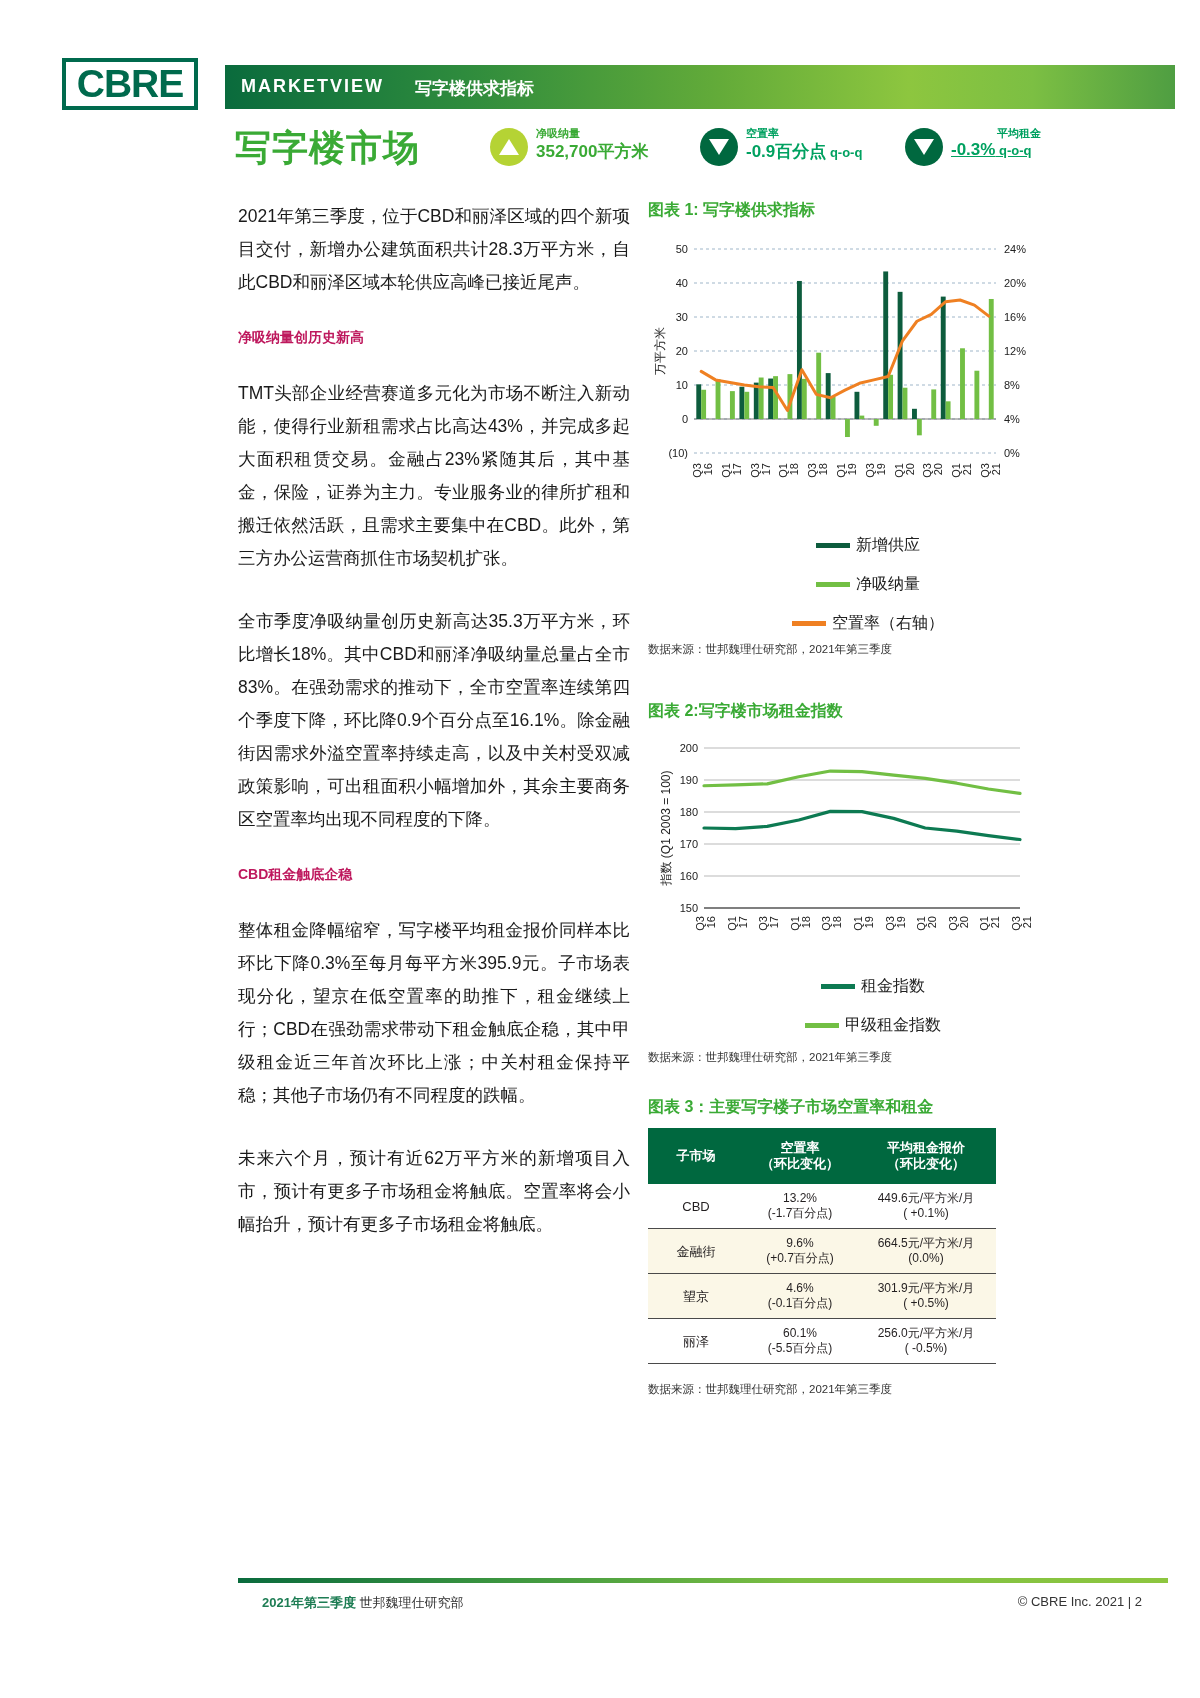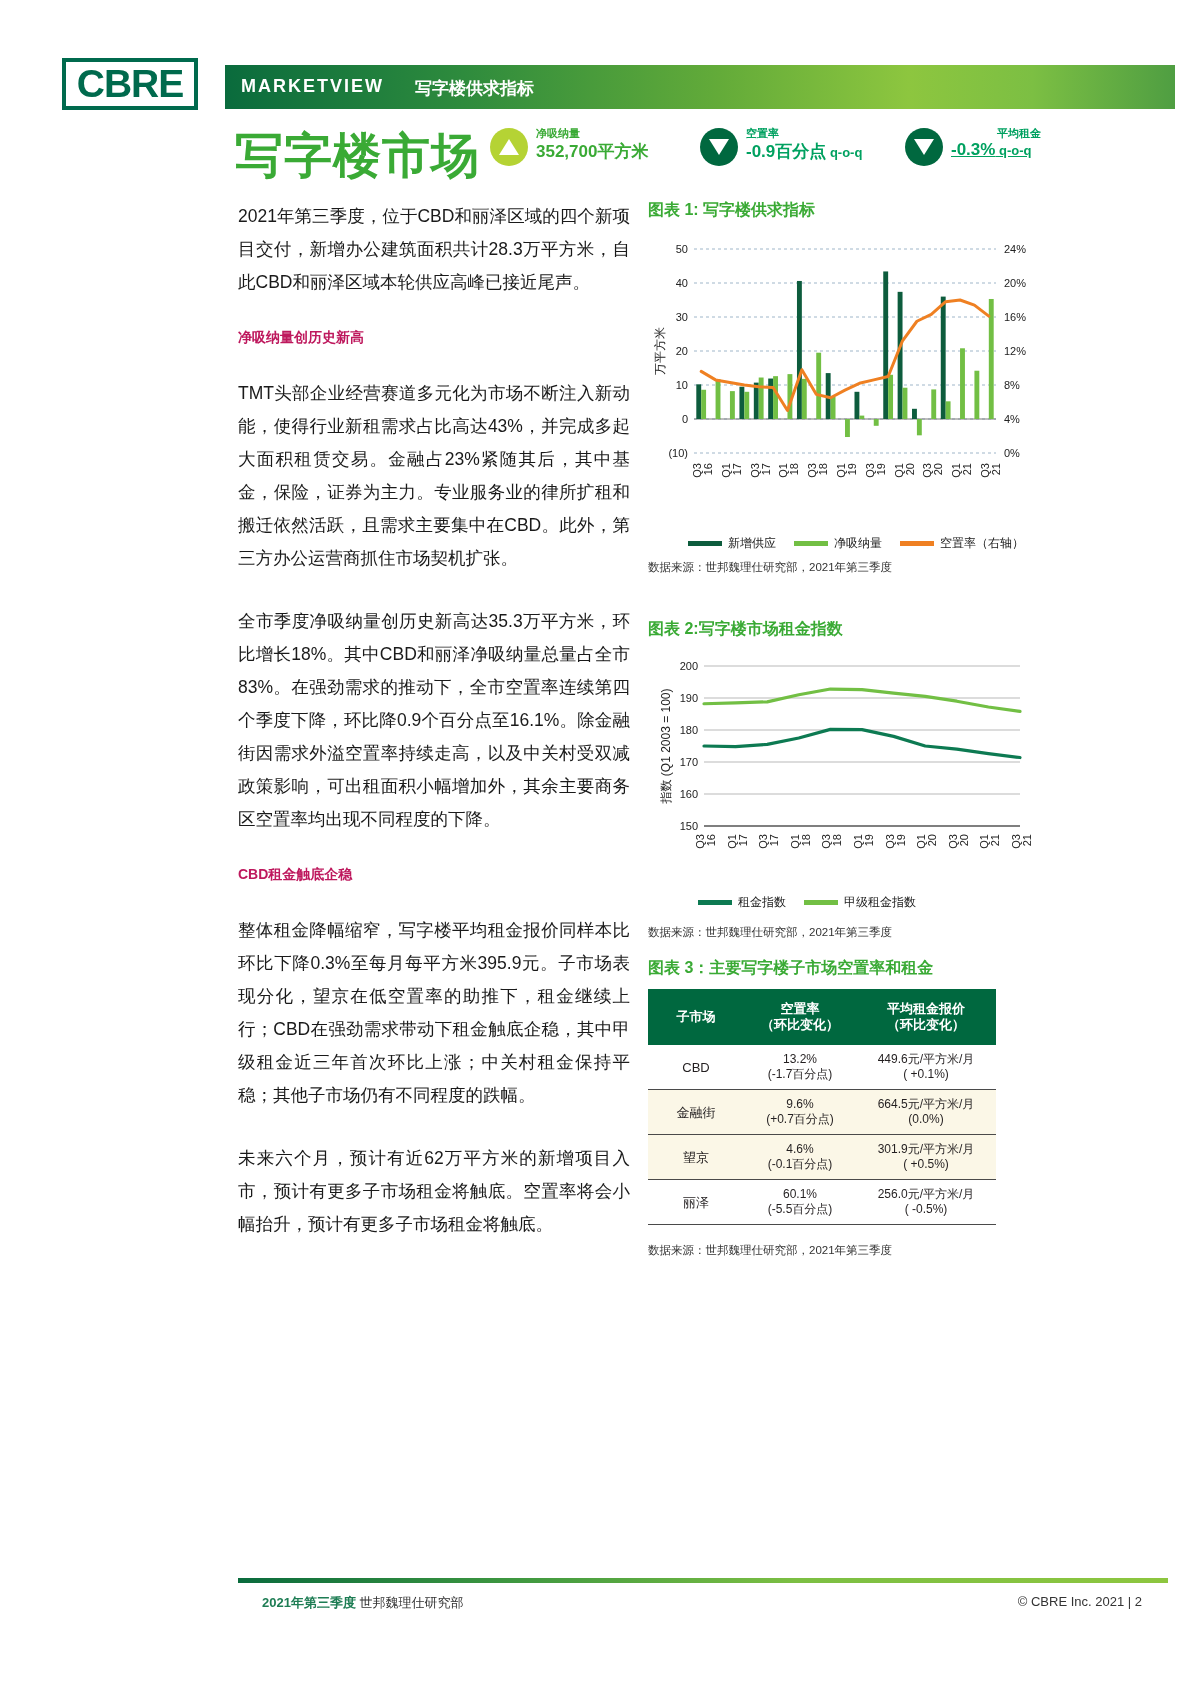--- a/index.html
+++ b/index.html
@@ -34,21 +34,21 @@
     color:#ffffff; font-size:18px; font-weight:bold; letter-spacing:2px;
   }
   .green-bar .sub{
     position:absolute; left:190px; top:12px;
     color:#ffffff; font-size:17px; font-weight:bold;
   }
   
   .title-row{ position:absolute; left:0; top:118px; width:1200px; height:62px; }
   .page-title{
     position:absolute; left:235px; top:6px;
-    font-size:48px; font-weight:bold; color:#3aaa35; letter-spacing:1px;
+    font-size:36px; font-weight:bold; color:#3aaa35; letter-spacing:1px;
   }
   .kpi{ position:absolute; top:8px; height:44px; }
   .kpi .tri-wrap{
     position:absolute; left:0; top:2px; width:38px; height:38px;
     border-radius:50%;
   }
   .kpi .tri{
     position:absolute; left:9px; top:11px;
     width:0;height:0;
   }
@@ -89,21 +89,21 @@
   .fig-title{
     font-size:16px; font-weight:bold; color:#3aaa35; margin-bottom:10px;
   }
   .src{
     font-size:11.5px; color:#333; margin-top:8px;
   }
   .chart-box{ position:relative; }
   svg { display:block; }
   .legend{
     display:flex; gap:18px; align-items:center; margin-top:4px;
-    font-size:12px; color:#222; padding-left:40px;
+    font-size:16px; color:#222; padding-left:40px;flex-direction:column;
   }
   .legend .item{ display:flex; align-items:center; gap:6px; }
   .legend .swatch{ width:34px; height:5px; display:inline-block; }
   
   table.subm{
     border-collapse:collapse; width:348px; margin-top:8px;
     font-size:11.5px;
   }
   table.subm th{
     background:#00683f; color:#ffffff; font-weight:bold;
@@ -384,21 +384,21 @@
         <span>租金指数</span>
       </span>
       <span class="item">
         <span class="swatch" style="background:#72bf44;"></span>
         <span>甲级租金指数</span>
       </span>
     </div>
     <div class="src" style="margin-top:14px;">数据来源：世邦魏理仕研究部，2021年第三季度</div>
   </div>
 
-  <div style="margin-top:18px;">
+  <div style="margin-top:32px;">
     <div class="fig-title">图表 3：主要写字楼子市场空置率和租金</div>
     <table class="subm">
       <thead>
         <tr>
           <th style="width:96px;">子市场</th>
           <th style="width:112px;">
             <div>空置率</div>
             <div>（环比变化）</div>
           </th>
           <th style="width:140px;">

